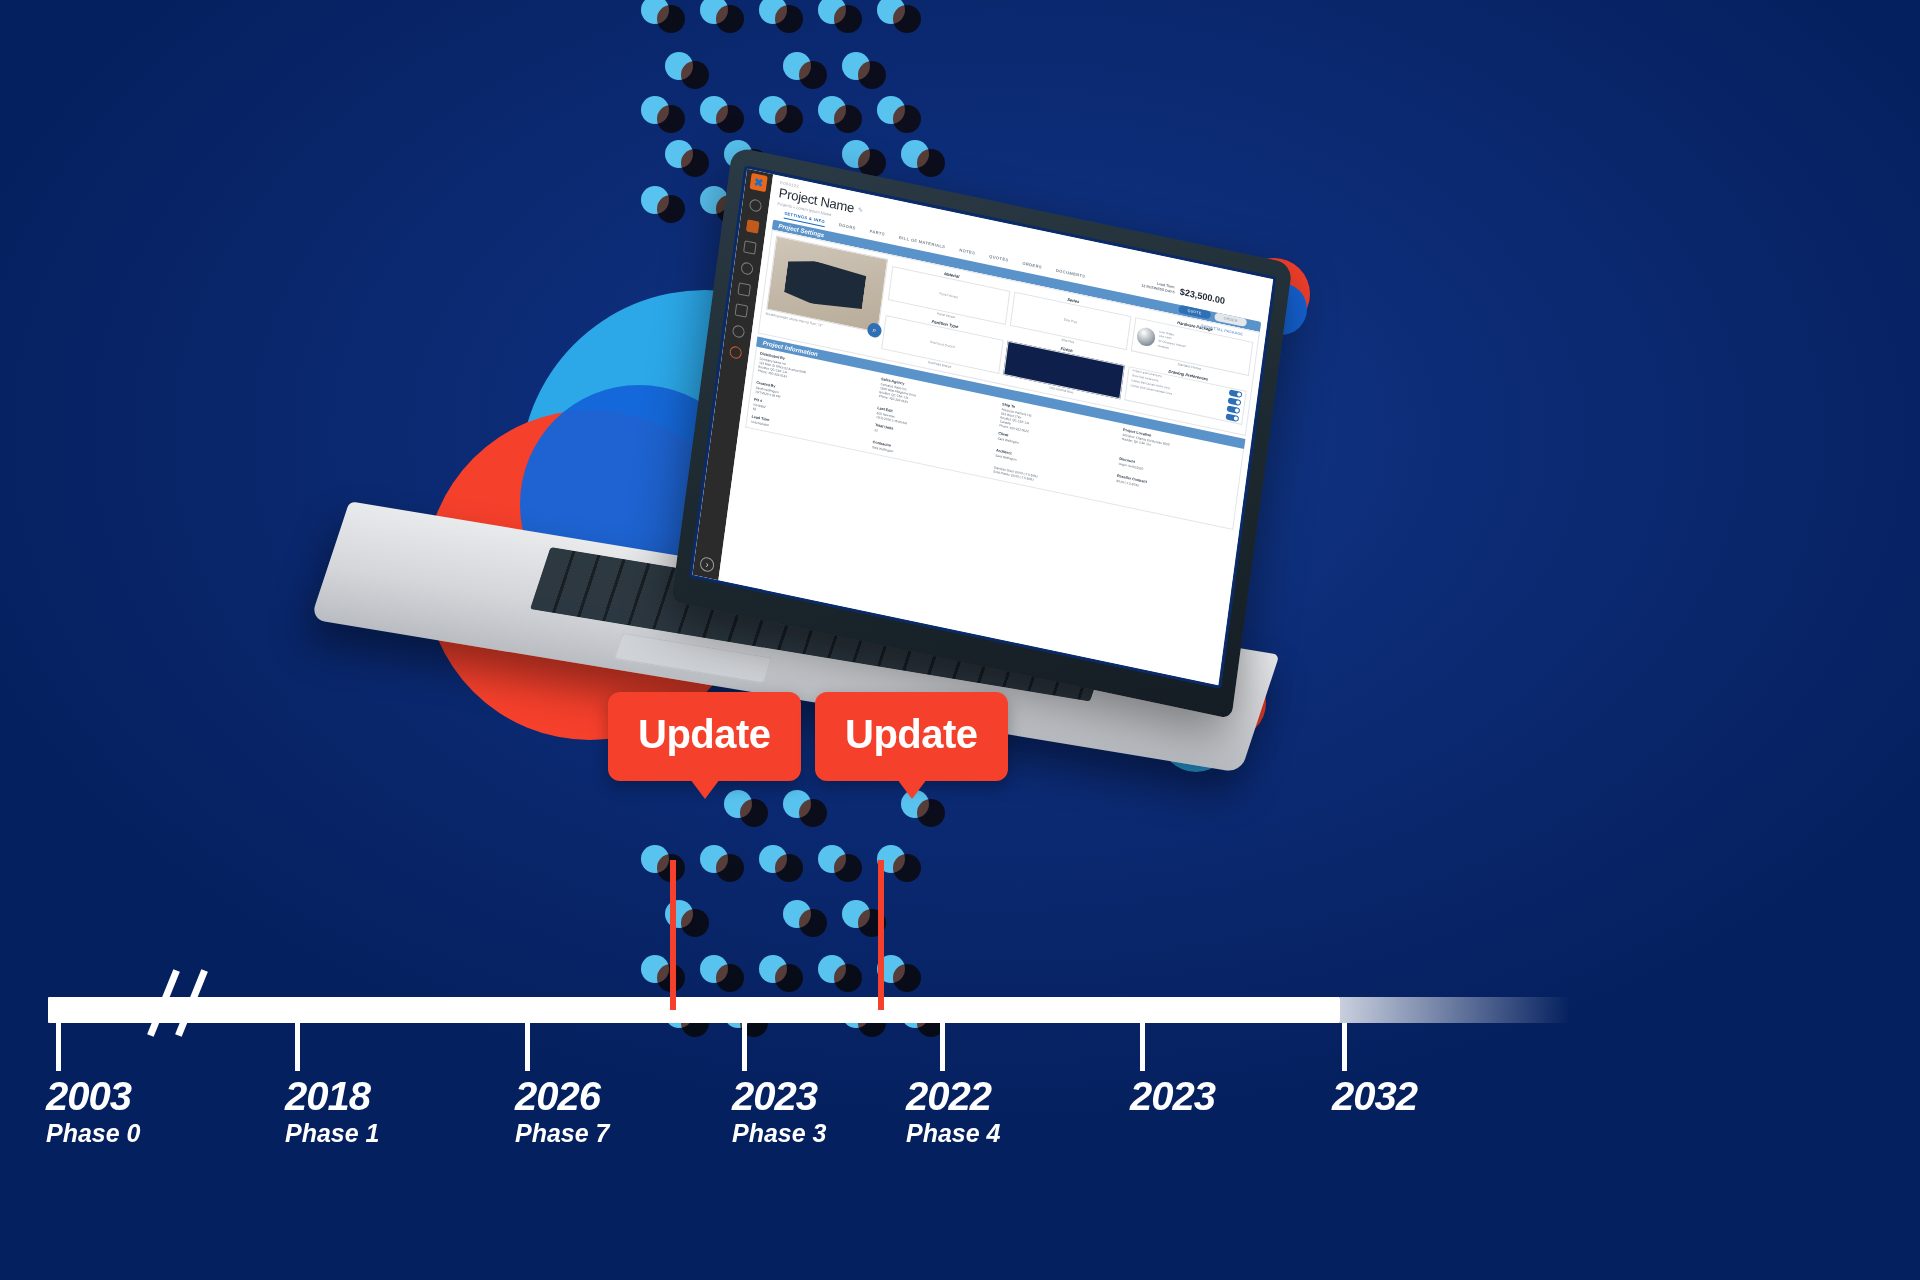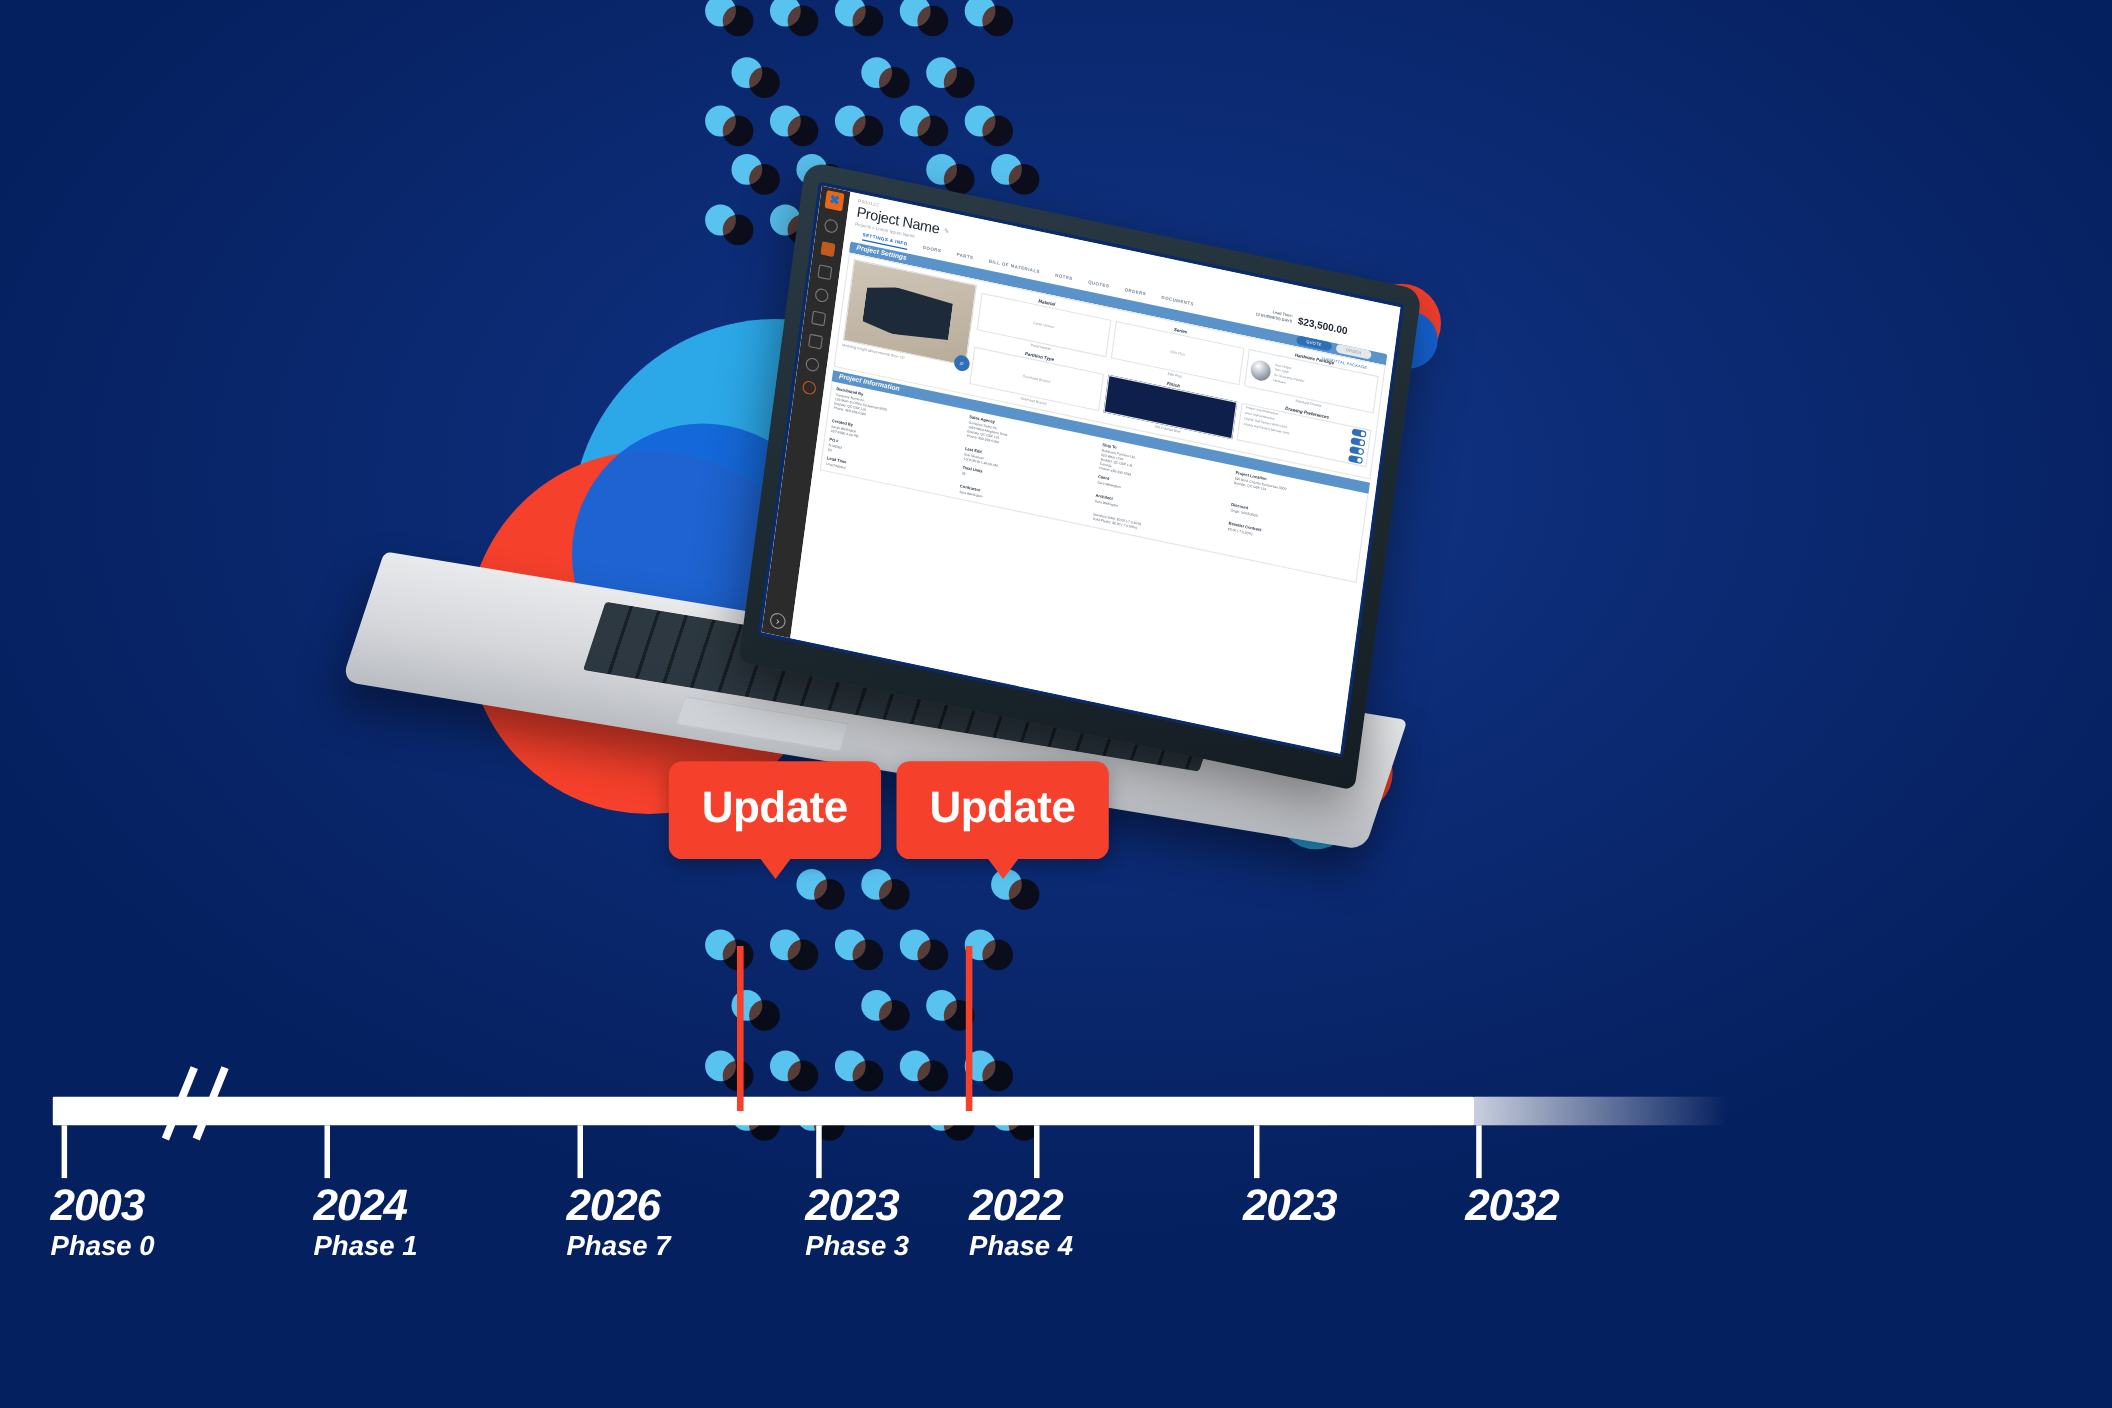--- a/index.html
+++ b/index.html
@@ -577,32 +577,32 @@
         <div class="tick" style="left:940px;"></div>
         <div class="tick" style="left:1140px;"></div>
         <div class="tick" style="left:1342px;"></div>
       </div>
     <div id="labels">
         <div class="tl-label" style="left:46px;">
           <div class="yr">2003</div>
           <div class="ph">Phase 0</div>
         </div>
         <div class="tl-label" style="left:285px;">
-          <div class="yr">2024</div>
+          <div class="yr">2018</div>
           <div class="ph">Phase 1</div>
         </div>
         <div class="tl-label" style="left:515px;">
           <div class="yr">2026</div>
           <div class="ph">Phase 7</div>
         </div>
         <div class="tl-label" style="left:732px;">
           <div class="yr">2023</div>
           <div class="ph">Phase 3</div>
         </div>
-        <div class="tl-label" style="left:881px;">
+        <div class="tl-label" style="left:906px;">
           <div class="yr">2022</div>
           <div class="ph">Phase 4</div>
         </div>
         <div class="tl-label" style="left:1130px;">
           <div class="yr">2023</div>
         </div>
         <div class="tl-label" style="left:1332px;">
           <div class="yr">2032</div>
         </div>
       </div>

